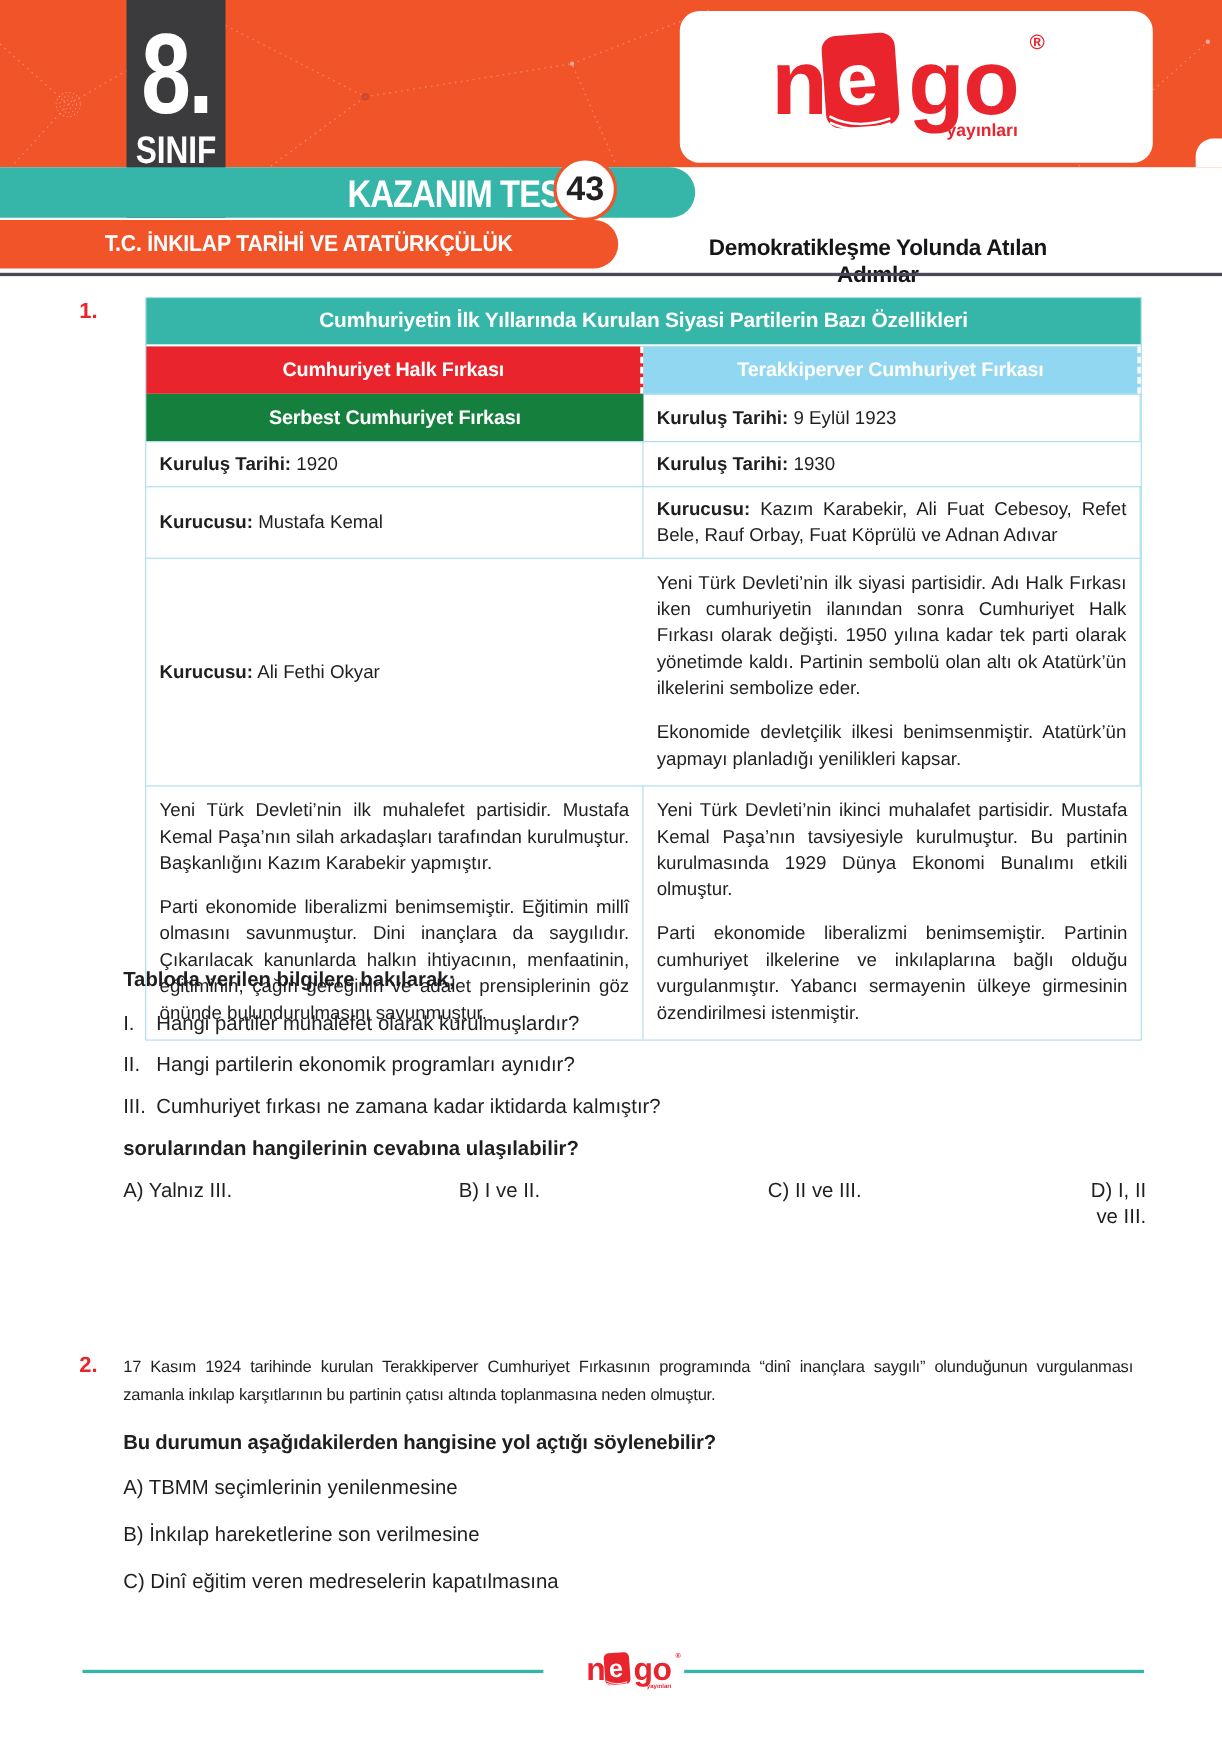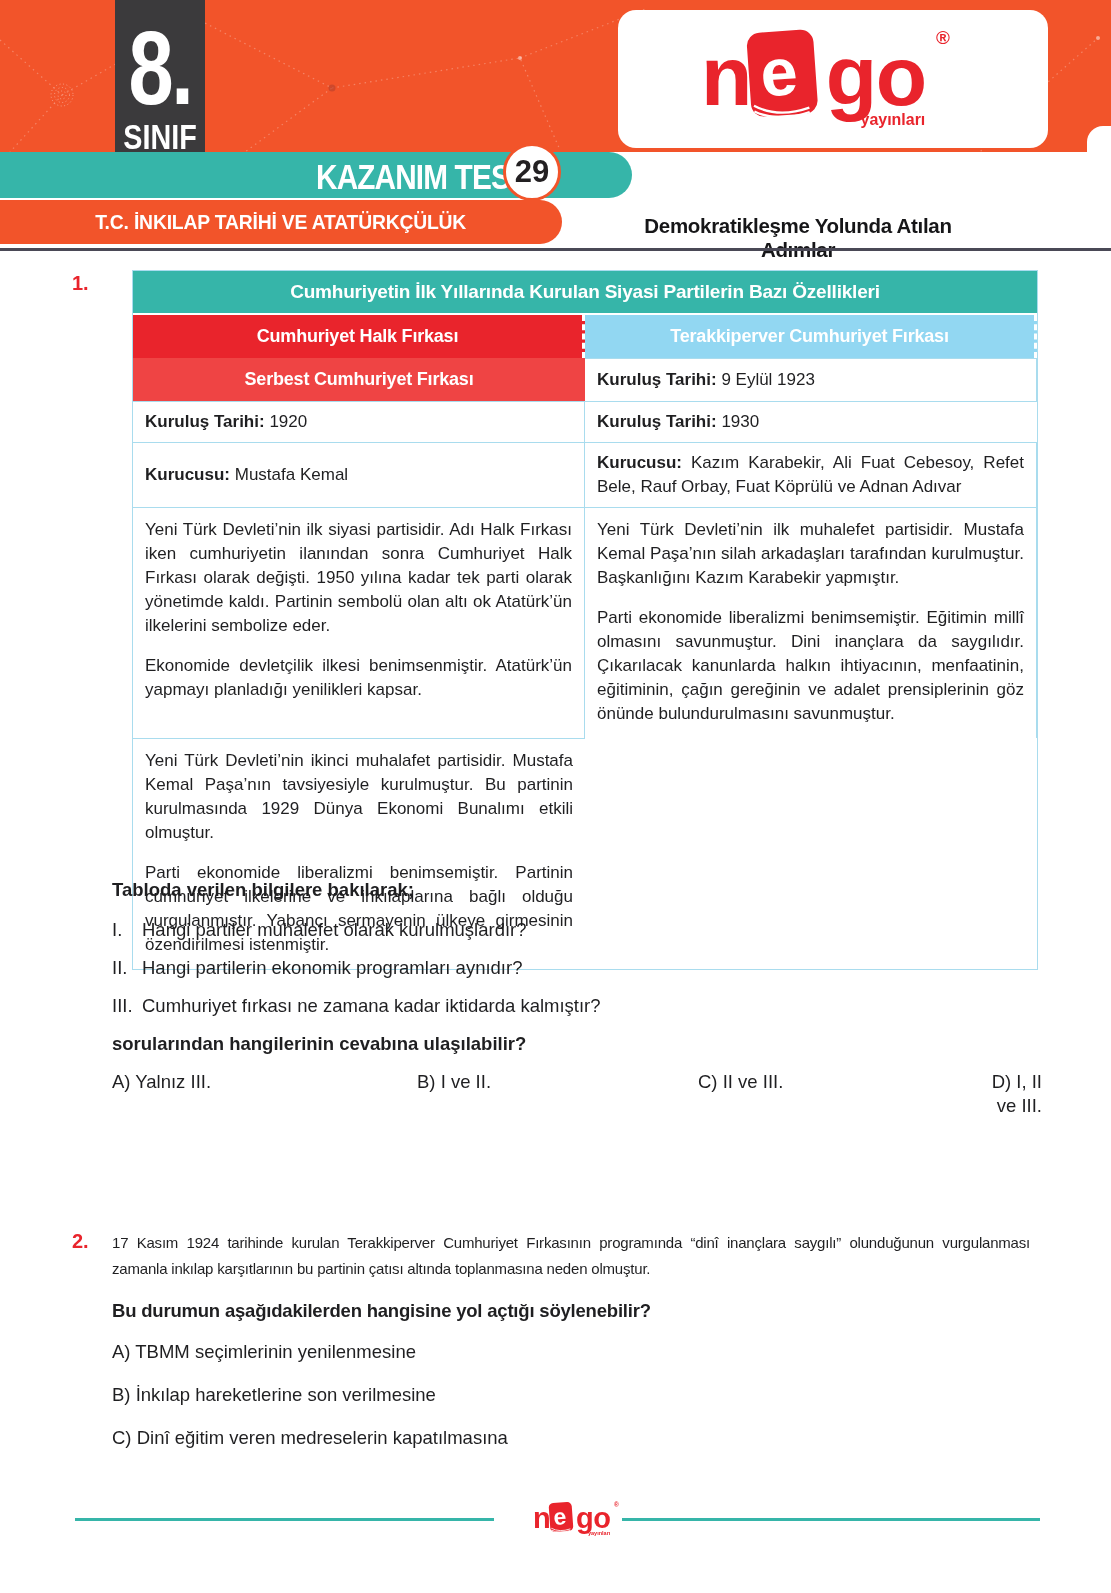--- a/index.html
+++ b/index.html
@@ -147,52 +147,55 @@
   </div>
 
   <div class="black-box">
     <span class="grade-number">8.</span>
     <span class="grade-label">SINIF</span>
   </div>
 
   <div class="teal-band">
     <span class="test-type">KAZANIM TESTİ</span>
   </div>
-  <div class="test-circle">29</div>
+  <div class="test-circle">43</div>
 
   <div class="subject-banner">
     <span>T.C. İNKILAP TARİHİ VE ATATÜRKÇÜLÜK</span>
   </div>
   <div class="topic">Demokratikleşme Yolunda Atılan Adımlar</div>
   <div class="header-rule"></div>
 
   <span class="qnum qnum-1">1.</span>
 
   <div class="ptable">
     <div class="ptable-title">Cumhuriyetin İlk Yıllarında Kurulan Siyasi Partilerin Bazı Özellikleri</div>
 
     <div class="phead sep" style="background-color: rgb(233, 36, 44);">Cumhuriyet Halk Fırkası</div>
     <div class="phead sep" style="background-color: rgb(146, 215, 242);">Terakkiperver Cumhuriyet Fırkası</div>
-    <div class="phead" style="background-color: #ef4444;">Serbest Cumhuriyet Fırkası</div>
+    <div class="phead" style="background-color: #15803d;">Serbest Cumhuriyet Fırkası</div>
 
     <div class="cell kv sep">
       <span class="kv-wrap"><b>Kuruluş Tarihi:</b> <span>9 Eylül 1923</span></span>
     </div>
     <div class="cell kv sep">
       <span class="kv-wrap"><b>Kuruluş Tarihi:</b> <span>1920</span></span>
     </div>
     <div class="cell kv">
       <span class="kv-wrap"><b>Kuruluş Tarihi:</b> <span>1930</span></span>
     </div>
 
     <div class="cell kv sep">
       <span class="kv-wrap"><b>Kurucusu:</b> <span>Mustafa Kemal</span></span>
     </div>
     <div class="cell kv sep">
       <span class="kv-wrap" style="text-align:justify;"><b>Kurucusu:</b> <span>Kazım Karabekir, Ali Fuat Cebesoy, Refet Bele, Rauf Orbay, Fuat Köprülü ve Adnan Adıvar</span></span>
+    </div>
+    <div class="cell kv">
+      <span class="kv-wrap"><b>Kurucusu:</b> <span>Ali Fethi Okyar</span></span>
     </div>
 
     <div class="cell longtext sep">
       <p>Yeni Türk Devleti’nin ilk siyasi partisidir. Adı Halk Fırkası iken cumhuriyetin ilanından sonra Cumhuriyet Halk Fırkası olarak değişti. 1950 yılına kadar tek parti olarak yönetimde kaldı. Partinin sembolü olan altı ok Atatürk’ün ilkelerini sembolize eder.</p>
       <p>Ekonomide devletçilik ilkesi benimsenmiştir. Atatürk’ün yapmayı planladığı yenilikleri kapsar.</p>
     </div>
     <div class="cell longtext sep">
       <p>Yeni Türk Devleti’nin ilk muhalefet partisidir. Mustafa Kemal Paşa’nın silah arkadaşları tarafından kurulmuştur. Başkanlığını Kazım Karabekir yapmıştır.</p>
       <p>Parti ekonomide liberalizmi benimsemiştir. Eğitimin millî olmasını savunmuştur. Dini inançlara da saygılıdır. Çıkarılacak kanunlarda halkın ihtiyacının, menfaatinin, eğitiminin, çağın gereğinin ve adalet prensiplerinin göz önünde bulundurulmasını savunmuştur.</p>
     </div>

